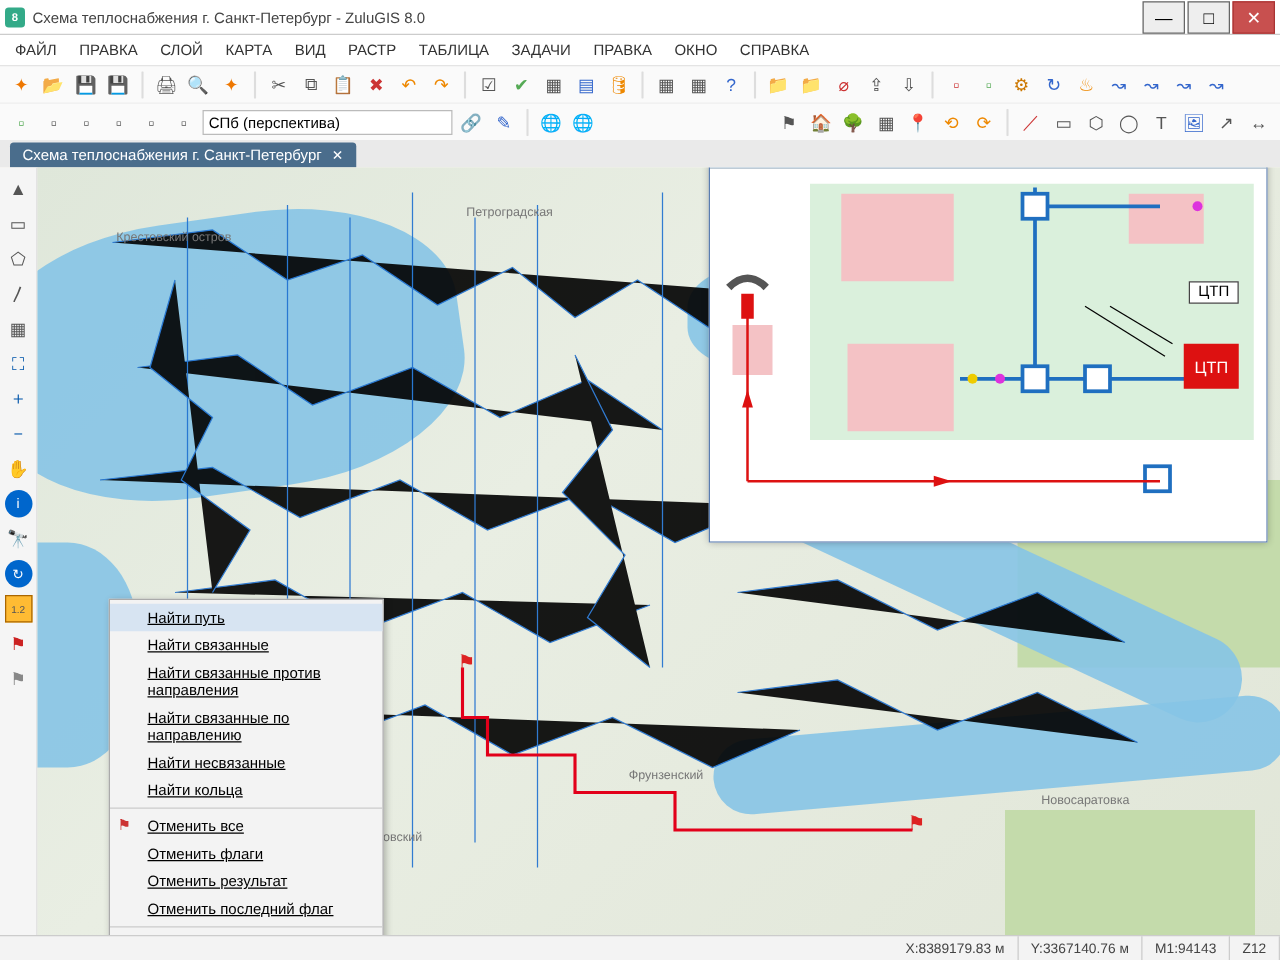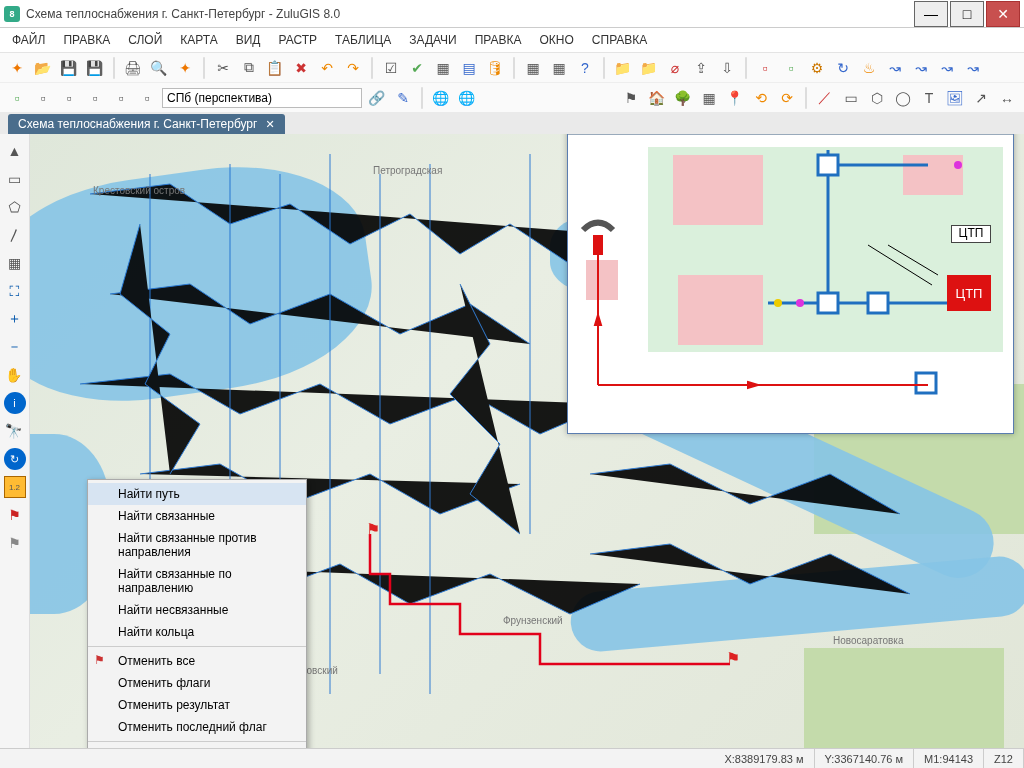--- a/index.html
+++ b/index.html
@@ -49,21 +49,21 @@
 .place-label{position:absolute;font-size:10px;color:#777;padding:1px 3px;}
 .green1{position:absolute;right:0;top:250px;width:210px;height:150px;background:#c4dbab;}
 .green2{position:absolute;right:20px;bottom:0;width:200px;height:100px;background:#c4dbab;}
 
 .routepath{stroke:#e2001a;stroke-width:2.5;fill:none;}
 .flagicon{position:absolute;font-size:16px;color:#d22;}
 
 .ctxmenu { position:absolute; left:57px; top:345px; width:220px; background:#f3f3f3; border:1px solid #aaa; box-shadow:2px 2px 6px rgba(0,0,0,.3); font-size:12px; }
 .ctxmenu .grp{border-bottom:1px solid #ccc; padding:3px 0;}
 .ctxmenu .grp:last-child{border-bottom:none;}
-.ctxmenu .citem{padding:4px 10px 4px 30px; position:relative; cursor:default;}
+.ctxmenu .citem{padding:4px 10px 4px 30px; position:relative; cursor:default;text-decoration:underline;}
 .ctxmenu .citem.sel{background:#d7e4f2;}
 .ctxmenu .citem .cicon{position:absolute;left:6px;top:3px;font-size:12px;color:#c33;}
 
 .subwin { position:absolute; right:10px; top:-20px; width:447px; height:320px; background:#fff; border:1px solid #5a7db0; box-shadow:0 0 6px rgba(0,0,0,.3);}
 .subwin .swtitle{height:20px;background:#cfe2f3;display:flex;align-items:center;padding:0 4px;gap:4px;font-size:11px;color:#333;border-bottom:1px solid #9ab;}
 .subwin .swbody{position:relative;height:calc(100% - 20px);background:#fff;}
 .swbody .gzone{position:absolute;left:80px;top:12px;right:10px;height:205px;background:#daf0dc;}
 .swbody .pink{position:absolute;background:#f4c2c5;}
 .swbody svg.diag{position:absolute;left:0;top:0;width:100%;height:100%;}
 .sq{fill:#fff;stroke:#1f6fc0;stroke-width:3;}

